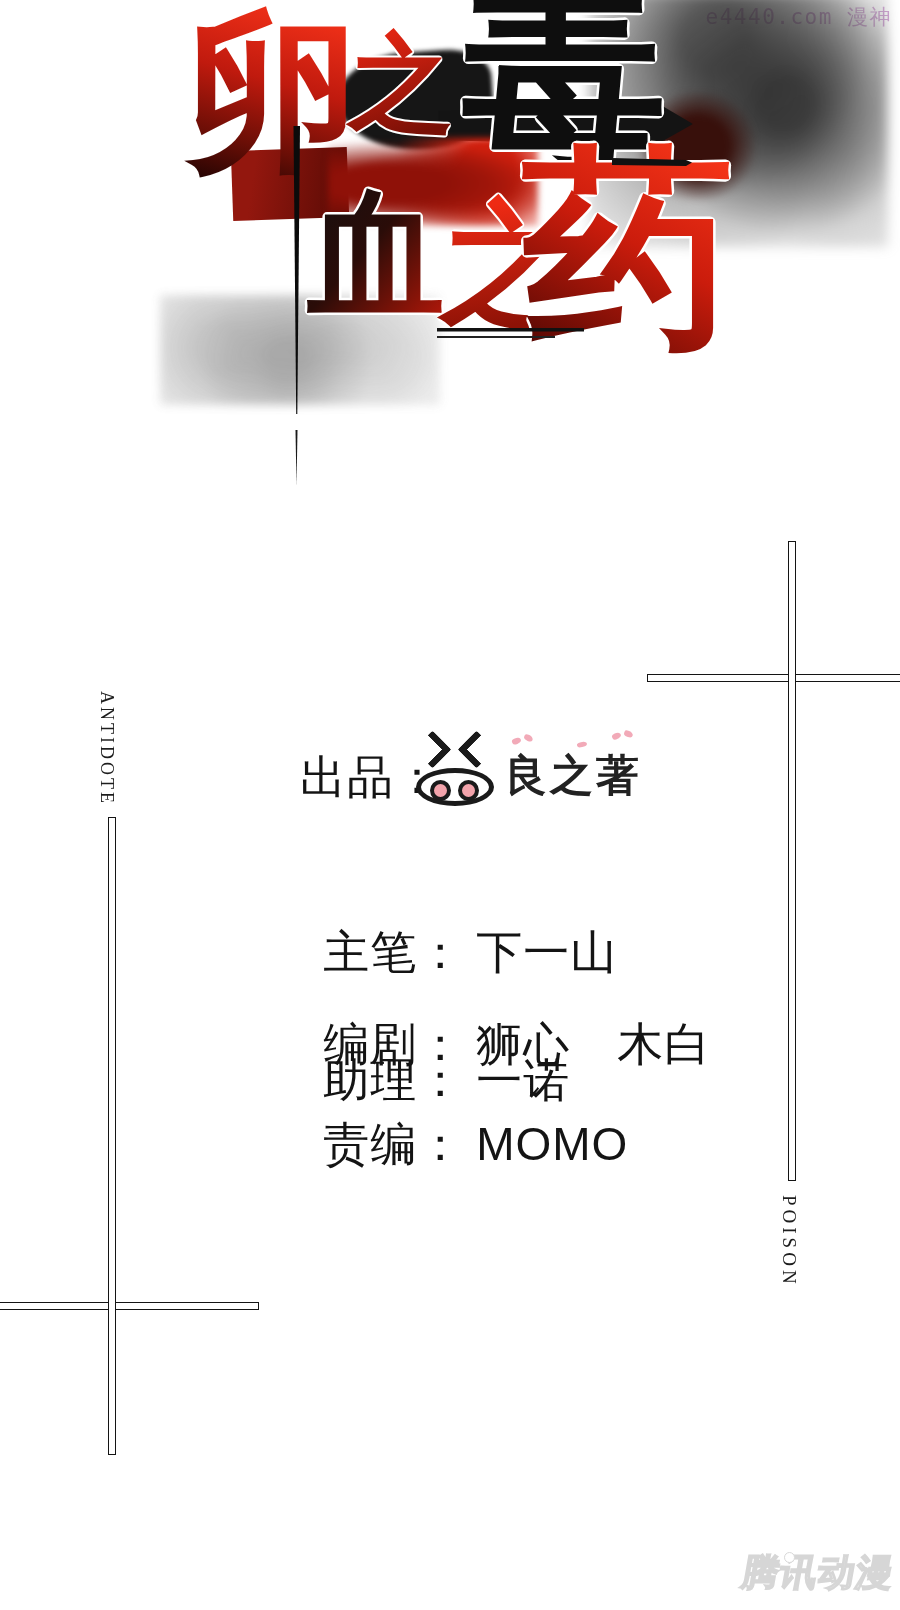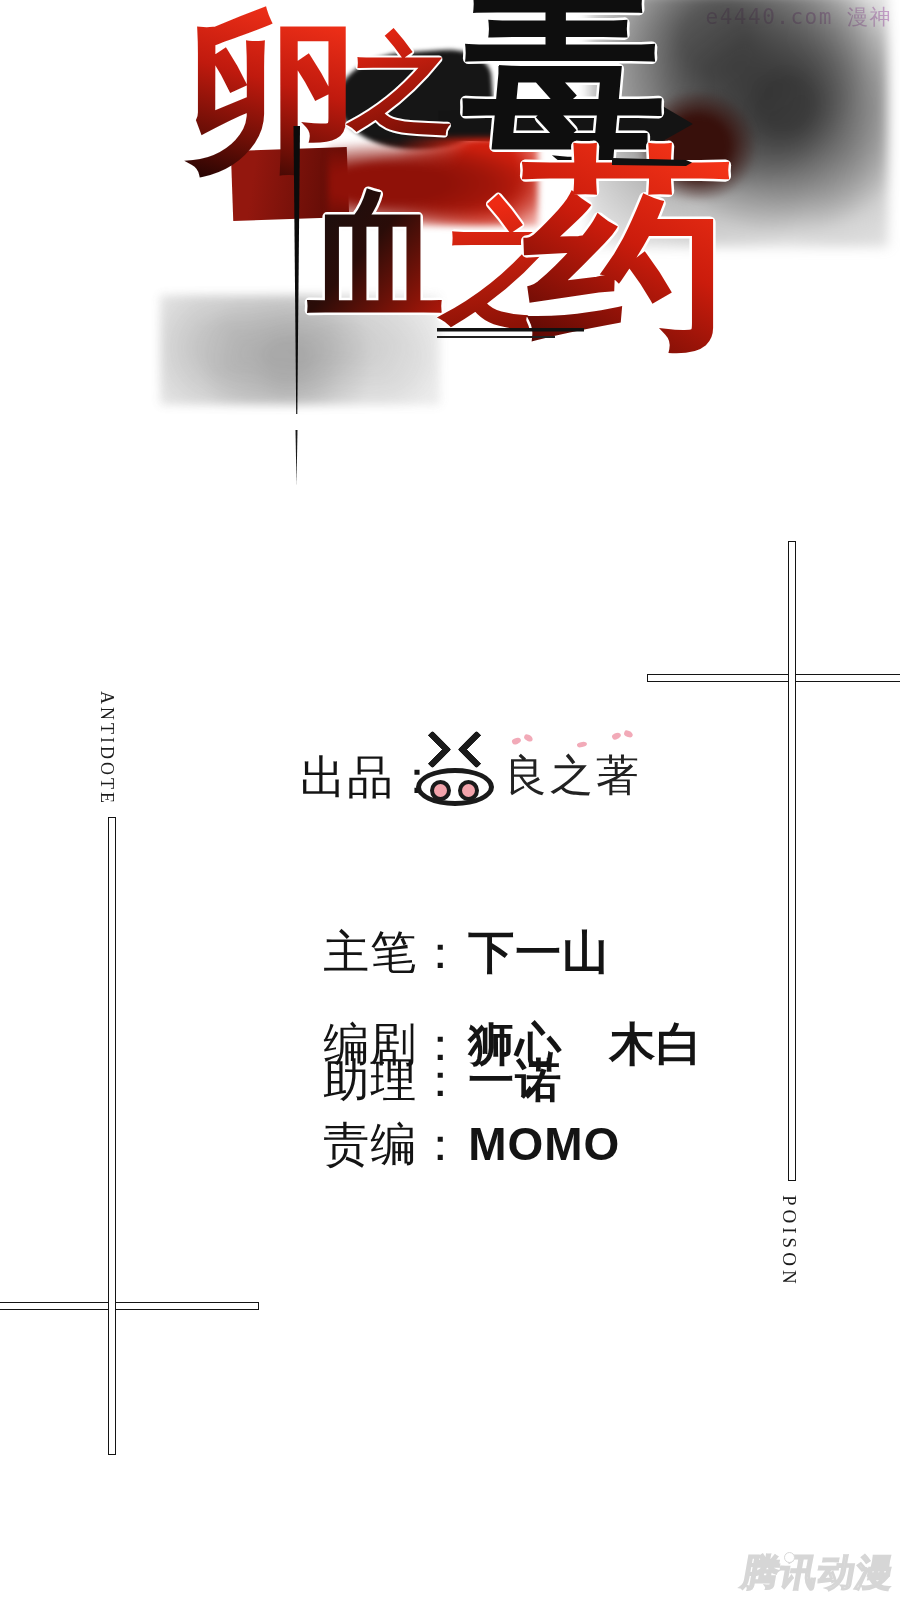--- a/index.html
+++ b/index.html
@@ -53,22 +53,22 @@
   .rule{position:absolute;background:#ffffff;border:1.3px solid #141414;box-sizing:border-box;}
   .rule-v-left{left:108px;top:817px;width:8px;height:638px;}
   .rule-h-left{left:-2px;top:1302px;width:261px;height:8px;}
   .rule-v-right{left:788px;top:541px;width:8px;height:640px;}
   .rule-h-right{left:647px;top:674px;width:256px;height:8px;}
 
   
   .producer-row{left:268px;top:748px;height:60px;display:flex;align-items:center;margin-left:32px;}
   .producer-label{font-size:46px;color:#141414;letter-spacing:1px;}
   .credit-line{left:268px;font-size:46px;color:#141414;letter-spacing:1px;white-space:pre;}
-  .credit-line .val{margin-left:4px;font-weight:bold;}
-  .producer-name{left:504px;top:747px;font-size:43px;font-weight:400;color:#222;letter-spacing:3px;}
+  .credit-line .val{margin-left:12px;}
+  .producer-name{left:504px;top:747px;font-size:43px;font-weight:700;color:#222;letter-spacing:3px;}
   .deco{position:absolute;background:#f2aab8;border-radius:40% 60% 50% 50%;}
 
   
   .pig{left:413px;top:726px;width:84px;height:80px;}
   .pig .eye{position:absolute;width:20px;height:20px;border-radius:3px;}
   .pig .eye-l{left:6px;top:10px;border-top:7px solid #1a1a1a;border-right:7px solid #1a1a1a;transform:rotate(45deg);}
   .pig .eye-r{left:50px;top:10px;border-top:7px solid #1a1a1a;border-left:7px solid #1a1a1a;transform:rotate(-45deg);}
   .pig .snout{position:absolute;left:3px;top:42px;width:68px;height:28px;background:#fff;
               border:5px solid #1a1a1a;border-radius:50%;}
   .pig .nostril{position:absolute;top:7px;width:13px;height:13px;background:#f2a3ab;

